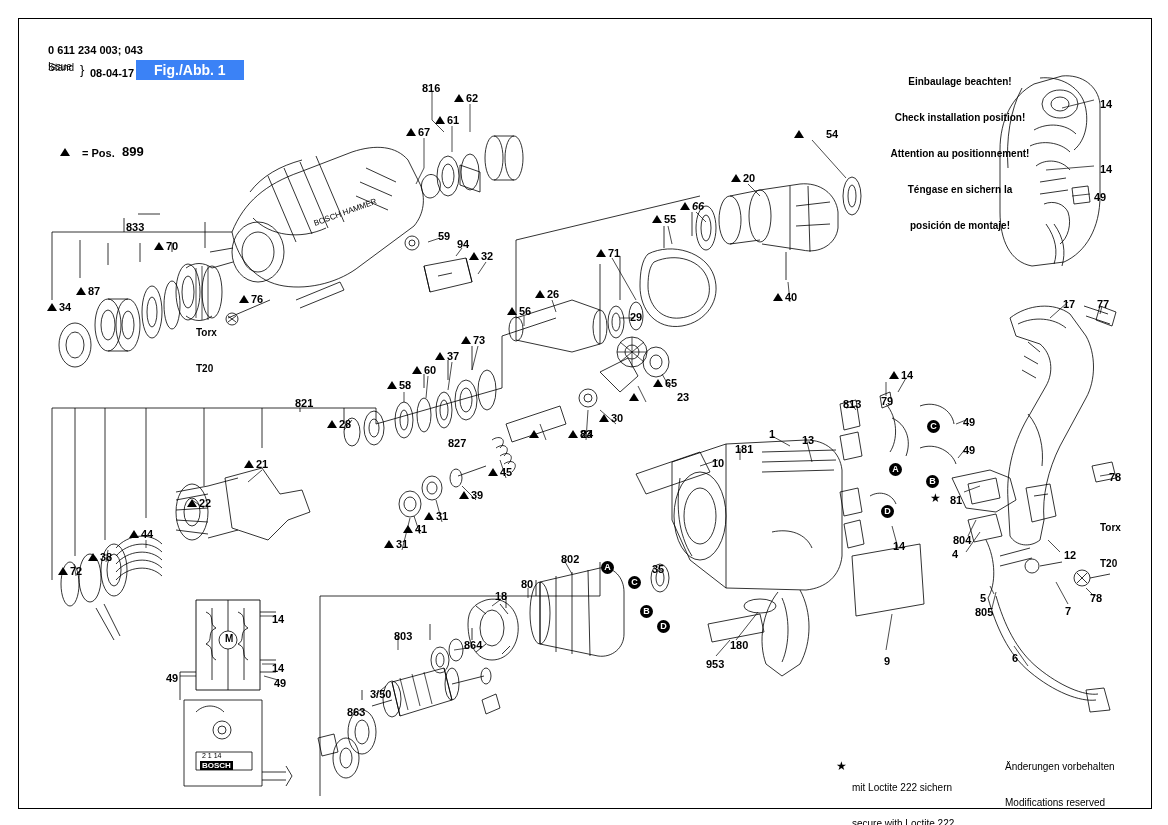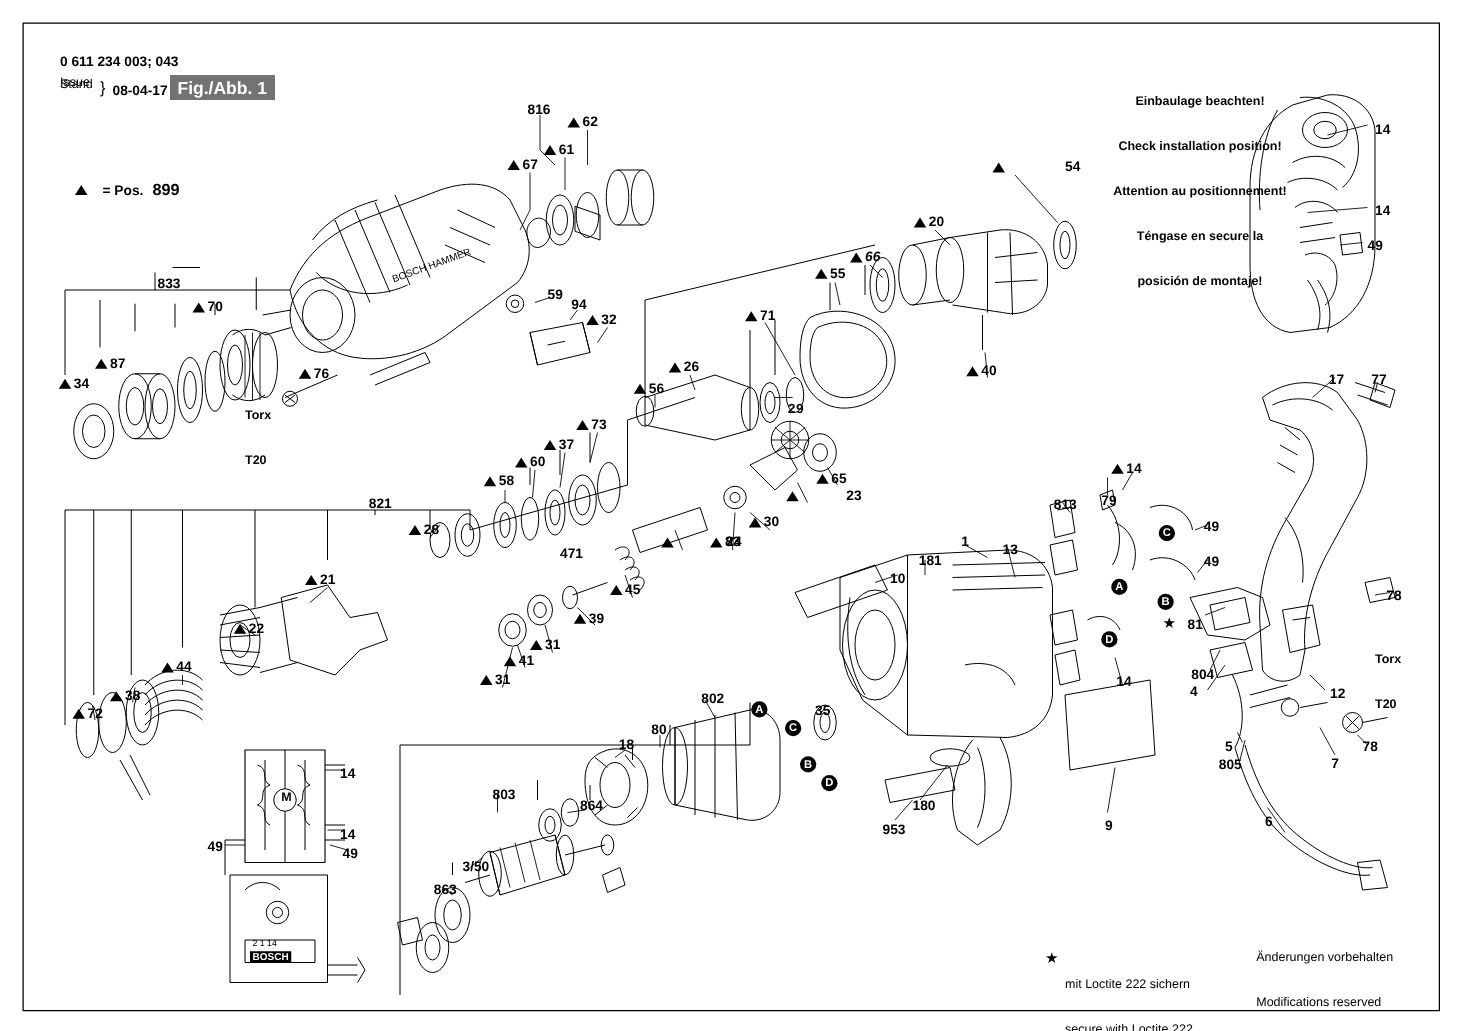--- a/index.html
+++ b/index.html
@@ -9,21 +9,21 @@
   .b{font-weight:bold;}
   .sm{font-size:10px;}
   .md{font-size:11px;}
   .lg{font-size:13px;}
   .ctr{text-align:center;}
   .num{font-size:11px;font-weight:bold;}
   .tri{position:absolute;width:0;height:0;border-left:5px solid transparent;border-right:5px solid transparent;border-bottom:8px solid #000;}
   .circ{position:absolute;width:13px;height:13px;border-radius:50%;background:#000;color:#fff;font-size:9px;font-weight:bold;text-align:center;line-height:13px;font-family:"Liberation Sans",sans-serif;}
   .star{position:absolute;font-size:12px;line-height:12px;}
   .box{position:absolute;border:1px solid #000;}
-  .hdrbox{position:absolute;background:#737373;color:#fff;font-weight:bold;font-size:14px;padding:2px 6px;}
+  .hdrbox{position:absolute;background:#3b82f6;color:#fff;font-weight:bold;font-size:14px;padding:2px 18px;}
   svg{position:absolute;left:0;top:0;overflow:visible;}
 </style>
 </head>
 <body>
 
 <div id="sheet">
 
   <div class="box" style="left:18px;top:18px;width:1132px;height:789px;border-width:1px;"></div>
 
   <div class="t md b" style="left:48px;top:44px;">0 611 234 003; 043</div>
@@ -34,21 +34,21 @@
   <div class="hdrbox" style="left:136px;top:60px;">Fig./Abb. 1</div>
 
   <div class="tri" style="left:60px;top:148px;"></div>
   <div class="t md b" style="left:82px;top:147px;">= Pos.</div>
   <div class="t lg b" style="left:122px;top:144px;">899</div>
 
   <div class="t sm b ctr" style="left:855px;top:52px;width:210px;line-height:12px;">
     <div>Einbaulage beachten!</div>
     <div>Check installation position!</div>
     <div>Attention au positionnement!</div>
-    <div>Téngase en secure la</div>
+    <div>Téngase en sichern la</div>
     <div>posición de montaje!</div>
   </div>
 
   <div class="star" style="left:836px;top:760px;">★</div>
   <div class="t sm" style="left:852px;top:758px;line-height:12px;">
     <div>mit Loctite 222 sichern</div>
     <div>secure with Loctite 222</div>
   </div>
 
   <div class="t sm" style="left:1005px;top:737px;line-height:12px;">
@@ -448,21 +448,21 @@
 
   <div id="callout-layer">
       <div class="t num" style="left: 422px; top: 82px; text-align: center;">816</div>
       <div class="tri" style="left: 454px; top: 94px;"></div>
       <div class="t num" style="left: 466px; top: 92px;">62</div>
       <div class="tri" style="left: 435px; top: 116px;"></div>
       <div class="t num" style="left: 447px; top: 114px;">61</div>
       <div class="tri" style="left: 406px; top: 128px;"></div>
       <div class="t num" style="left: 418px; top: 126px;">67</div>
       <div class="tri" style="left: 794px; top: 130px;"></div>
-      <div class="t num" style="left: 852px; top: 128px;">54</div>
+      <div class="t num" style="left: 826px; top: 128px;">54</div>
       <div class="t num" style="left: 1100px; top: 98px;">14</div>
       <div class="t num" style="left: 1100px; top: 163px;">14</div>
       <div class="t num" style="left: 1094px; top: 191px;">49</div>
       <div class="tri" style="left: 731px; top: 174px;"></div>
       <div class="t num" style="left: 743px; top: 172px;">20</div>
       <div class="t num" style="left: 126px; top: 221px;">833</div>
       <div class="tri" style="left: 154px; top: 242px;"></div>
       <div class="t num" style="left: 166px; top: 240px;">70</div>
       <div class="tri" style="left: 680px; top: 202px;"></div>
       <div class="t num" style="left: 692px; top: 200px; font-style: italic;">66</div>
@@ -473,21 +473,21 @@
       <div class="tri" style="left: 469px; top: 252px;"></div>
       <div class="t num" style="left: 481px; top: 250px;">32</div>
       <div class="tri" style="left: 596px; top: 249px;"></div>
       <div class="t num" style="left: 608px; top: 247px;">71</div>
       <div class="tri" style="left: 76px; top: 287px;"></div>
       <div class="t num" style="left: 88px; top: 285px;">87</div>
       <div class="tri" style="left: 47px; top: 303px;"></div>
       <div class="t num" style="left: 59px; top: 301px;">34</div>
       <div class="tri" style="left: 239px; top: 295px;"></div>
       <div class="t num" style="left: 251px; top: 293px;">76</div>
-      <div class="t num" style="left: 630px; top: 322px; font-family: Liberation Mono, monospace;">29</div>
+      <div class="t num" style="left: 630px; top: 311px;">29</div>
       <div class="tri" style="left: 773px; top: 293px;"></div>
       <div class="t num" style="left: 785px; top: 291px;">40</div>
       <div class="t num" style="left: 1063px; top: 298px;">17</div>
       <div class="t num" style="left: 1097px; top: 298px;">77</div>
       <div class="tri" style="left: 507px; top: 307px;"></div>
       <div class="t num" style="left: 519px; top: 305px;">56</div>
       <div class="tri" style="left: 535px; top: 290px;"></div>
       <div class="t num" style="left: 547px; top: 288px;">26</div>
       <div class="tri" style="left: 461px; top: 336px;"></div>
       <div class="t num" style="left: 473px; top: 334px;">73</div>
@@ -505,21 +505,21 @@
       <div class="tri" style="left: 889px; top: 371px;"></div>
       <div class="t num" style="left: 901px; top: 369px;">14</div>
       <div class="t num" style="left: 843px; top: 398px;">813</div>
       <div class="tri" style="left: 599px; top: 414px;"></div>
       <div class="t num" style="left: 611px; top: 412px;">30</div>
       <div class="tri" style="left: 568px; top: 430px;"></div>
       <div class="t num" style="left: 580px; top: 428px;">83</div>
       <div class="t num" style="left: 295px; top: 397px;">821</div>
       <div class="tri" style="left: 327px; top: 420px;"></div>
       <div class="t num" style="left: 339px; top: 418px;">28</div>
-      <div class="t num" style="left: 448px; top: 437px;">471</div>
+      <div class="t num" style="left: 448px; top: 437px;">827</div>
       <div class="t num" style="left: 802px; top: 434px;">13</div>
       <div class="t num" style="left: 963px; top: 416px;">49</div>
       <div class="t num" style="left: 963px; top: 444px;">49</div>
       <div class="t num" style="left: 735px; top: 443px;">181</div>
       <div class="t num" style="left: 769px; top: 428px;">1</div>
       <div class="tri" style="left: 529px; top: 430px;"></div>
       <div class="t num" style="left: 541px; top: 428px; margin-left: 40px;">24</div>
       <div class="tri" style="left: 244px; top: 460px;"></div>
       <div class="t num" style="left: 256px; top: 458px;">21</div>
       <div class="t num" style="left: 712px; top: 457px;">10</div>

